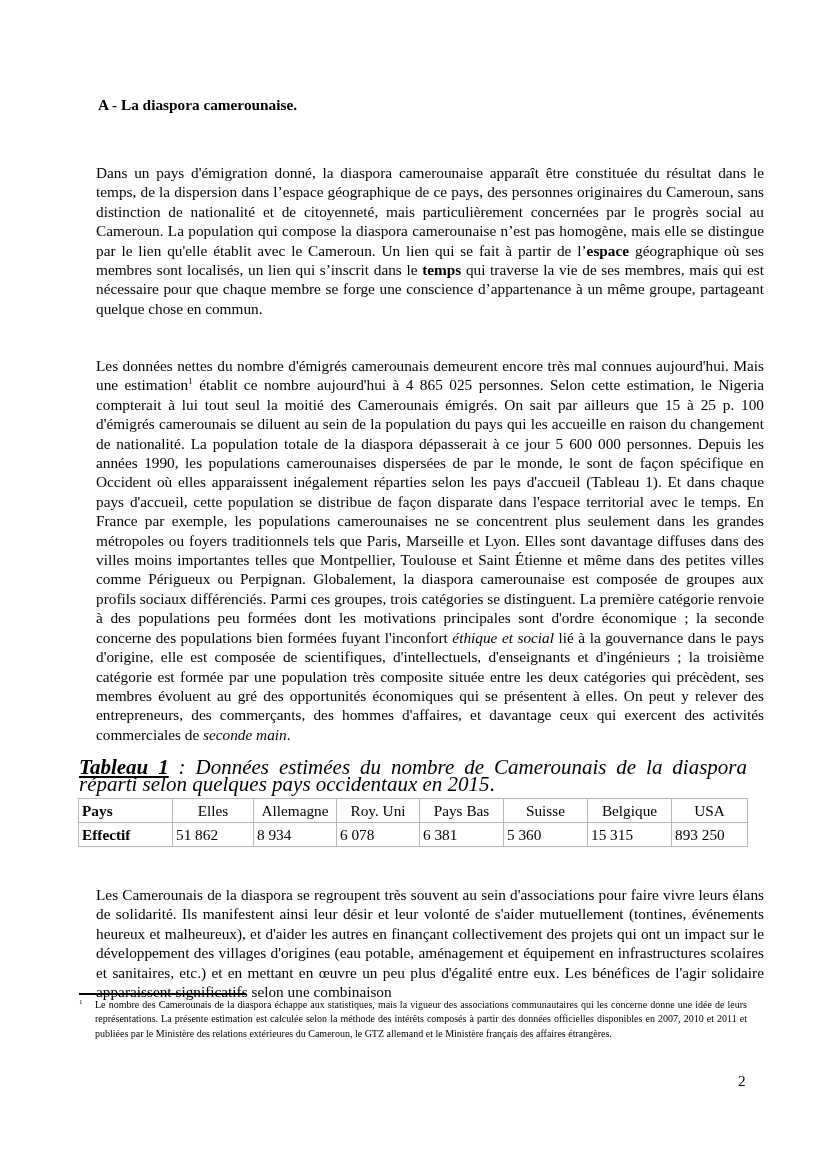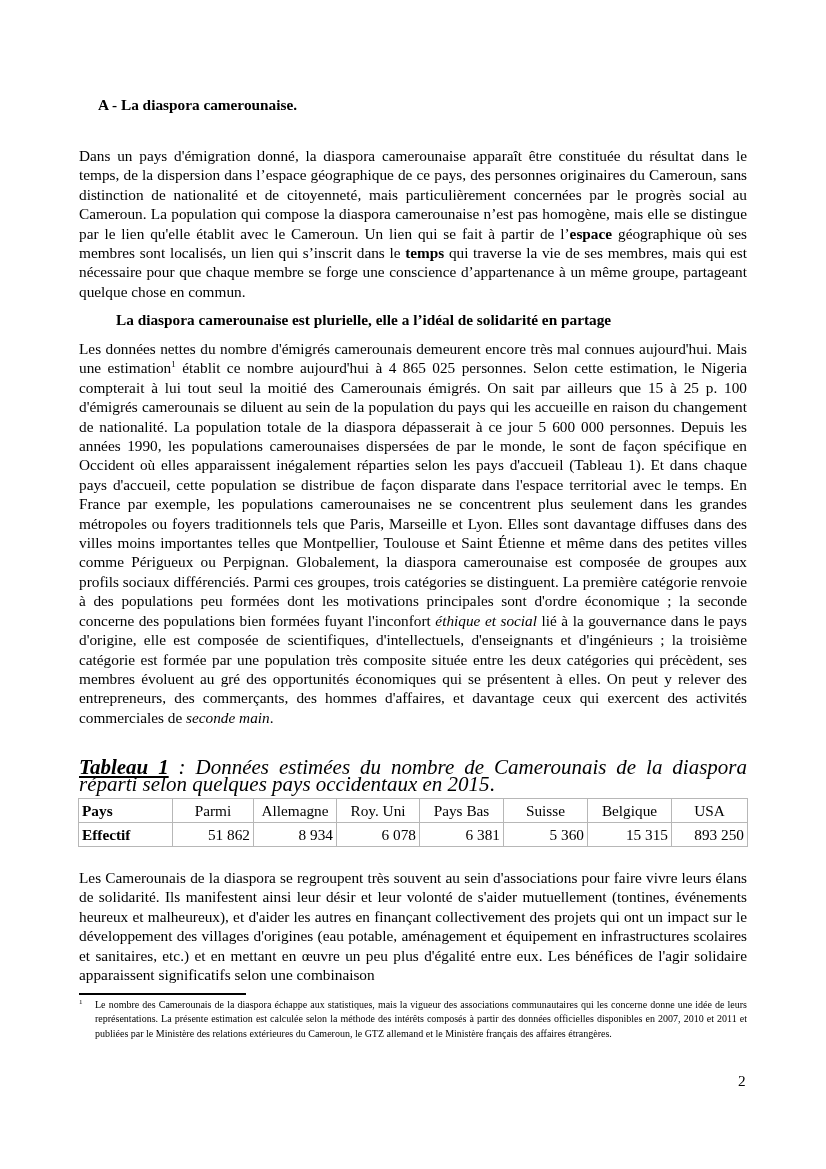--- a/index.html
+++ b/index.html
@@ -1,61 +1,60 @@
 <!DOCTYPE html>
 <html><head>
 <meta charset="utf-8">
 <style>
   html, body { margin:0; padding:0; background:#ffffff; }
   body { width:826px; height:1169px; position:relative; overflow:hidden;
          font-family:"Liberation Serif", serif; color:#000; }
   .page { position:absolute; left:0; top:0; width:732px; height:1169px; }
   .heading-a { position:absolute; left:98px; top:96px; font-weight:bold; font-size:15.3px; }
   .para { position:absolute; left:79px; width:668px; font-size:15.3px; line-height:19.4px;
-          text-align:justify; margin:0; }
+          text-align:justify; margin:17px; }
   .p1 { top:146px; }
   .subheading { position:absolute; left:116px; top:311px; font-weight:bold; font-size:15.3px; }
   .p2 { top:339px; }
   .p3 { top:868px; }
   sup { font-size:9px; line-height:0; vertical-align:super; }
   .caption { position:absolute; left:79px; top:759px; width:668px; font-size:21px; line-height:17px;
              font-style:italic; text-align:justify; }
   .caption .lbl { font-weight:bold; text-decoration:underline; }
   table.tbl { position:absolute; left:78px; top:798px; width:670px; border-collapse:collapse;
               font-size:15.3px; }
   table.tbl td { border:1px solid #b7b7b7; padding:1px 3px; height:21px; }
   table.tbl tr.hdr td { text-align:center; }
   table.tbl tr.hdr td.rowlbl, table.tbl tr.val td.rowlbl { text-align:left; font-weight:bold;margin-top:30px; }
-  table.tbl tr.val td { text-align:right; }
+  table.tbl tr.val td { }
   .fn-rule { position:absolute; left:79px; top:993px; width:167px; height:1.5px; background:#000; }
   .footnote { position:absolute; left:79px; top:998px; width:668px; font-size:10px; line-height:14.4px; }
   .footnote .num { position:absolute; left:0; top:-3px; font-size:7px; }
   .footnote .txt { margin-left:16px; text-align:justify; }
   .page-num { position:absolute; left:738px; top:1072px; font-size:15.3px; }
 </style>
 </head>
 <body>
 
 <div class="page">
 
   <div class="heading-a">A  - La diaspora camerounaise.</div>
 
   <p class="para p1"><span>Dans un pays d'émigration donné, la diaspora camerounaise apparaît être constituée du résultat dans le temps, de la dispersion  dans l’espace géographique de ce pays, des personnes originaires du Cameroun, sans distinction de nationalité et de citoyenneté, mais particulièrement concernées par le progrès social au Cameroun. La population qui compose la diaspora camerounaise n’est pas homogène, mais elle se distingue par le lien qu'elle établit avec le Cameroun. Un lien qui se fait à partir de l’</span><b>espace</b><span> géographique où ses membres sont localisés, un lien qui s’inscrit dans le </span><b>temps</b><span> qui traverse la vie de ses membres, mais qui est nécessaire pour  que chaque membre se forge une conscience d’appartenance à un même groupe, partageant quelque chose en commun.</span></p>
 
-  <div class="subheading">La diaspora camerounaise est plurielle, elle a l’idéal de solidarité en partage</div>
 
   <p class="para p2"><span>Les données nettes du nombre d'émigrés camerounais demeurent encore très mal connues aujourd'hui. Mais une estimation</span><sup>1</sup><span> établit ce nombre aujourd'hui à 4 865 025 personnes.  Selon cette estimation, le Nigeria compterait à lui tout seul la moitié des Camerounais émigrés. On sait par ailleurs que 15 à 25 p. 100 d'émigrés camerounais se diluent au sein de la population du pays qui les accueille en raison du changement de nationalité. La population totale de la diaspora dépasserait à ce jour  5 600 000 personnes. Depuis les années 1990, les populations camerounaises dispersées  de par le monde, le sont de façon spécifique en Occident où elles apparaissent inégalement réparties selon les pays d'accueil (Tableau 1). Et dans chaque pays d'accueil, cette population se distribue de façon disparate dans l'espace territorial avec le temps. En France par exemple, les populations camerounaises ne se concentrent plus seulement dans les grandes métropoles ou foyers traditionnels tels que Paris, Marseille et Lyon. Elles sont davantage diffuses dans des villes moins importantes telles que Montpellier, Toulouse et Saint Étienne et même dans des petites villes comme Périgueux ou Perpignan. Globalement, la diaspora camerounaise est composée de groupes aux profils sociaux différenciés. Parmi ces groupes, trois catégories se distinguent. La première catégorie renvoie à des populations peu formées dont les motivations principales sont d'ordre économique ; la seconde concerne des populations bien formées fuyant l'inconfort </span><i>éthique et social</i><span> lié à la gouvernance dans le pays d'origine, elle est composée de scientifiques, d'intellectuels, d'enseignants et d'ingénieurs ; la troisième catégorie est formée par une population très composite située entre les deux catégories qui précèdent, ses membres évoluent au gré des opportunités économiques qui se présentent à elles. On peut y relever des entrepreneurs, des commerçants, des hommes d'affaires, et davantage ceux qui exercent des activités commerciales de </span><i>seconde main</i><span>.</span></p>
 
   <div class="caption"><span class="lbl">Tableau 1</span><span> : Données estimées du nombre de Camerounais de la diaspora réparti selon quelques pays occidentaux en 2015</span><span style="font-style:normal">.</span></div>
 
   <table class="tbl">
     <tbody>
         <tr class="hdr">
       <td class="rowlbl" style="width:87px">Pays</td>
-      <td style="width:74px">Parmi</td>
+      <td style="width:74px">Elles</td>
       <td style="width:76px">Allemagne</td>
       <td style="width:76px">Roy. Uni</td>
       <td style="width:77px">Pays Bas</td>
       <td style="width:77px">Suisse</td>
       <td style="width:77px">Belgique</td>
       <td>USA</td>
     </tr>
     <tr class="val">
       <td class="rowlbl">Effectif</td>
       <td>51 862</td>

